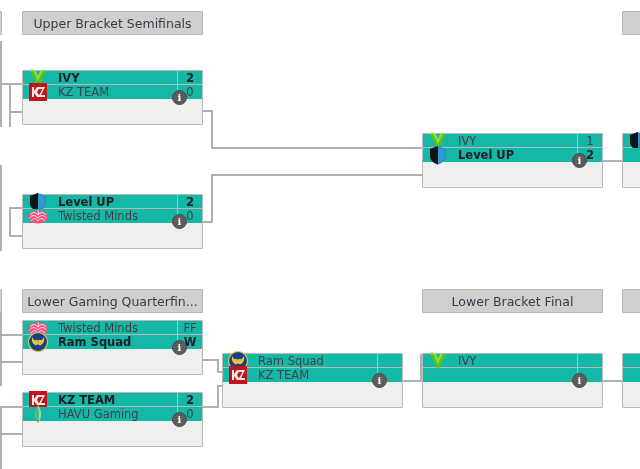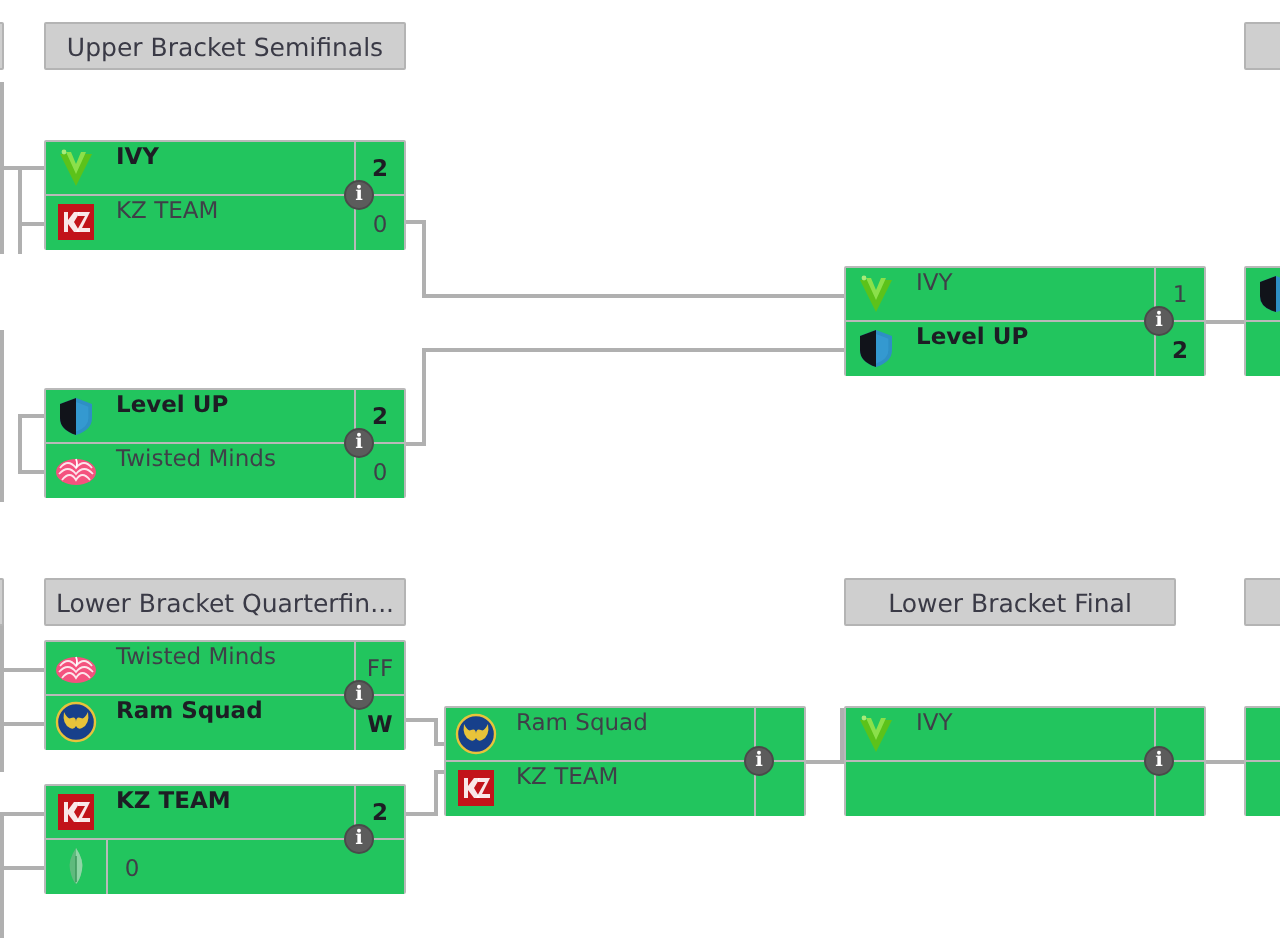--- a/index.html
+++ b/index.html
@@ -32,25 +32,25 @@
   
   .match{
     position:absolute;
     box-sizing:border-box;
     border:1px solid #b9b9b9;
     background:#efefef;
     border-radius:1px;
   }
   .opp{
     position:relative;
-    height:27px;
+    height:14px;
     box-sizing:border-box;
     display:flex;
-    align-items:flex-start;
-    background:#22c55e;
+    align-items:center;
+    background:#14b8a6;
   }
   .opp.first{border-bottom:1px solid #b9b9b9;}
   .logo{
     width:30px;
     height:25px;
     flex:0 0 30px;
     display:flex;
     align-items:center;
     justify-content:center;
     overflow:hidden;
@@ -185,24 +185,24 @@
     </div>
     <div class="opp">
       <div class="logo"></div>
       <div class="tname"></div>
     </div>
   </div>
 
   <div class="round-header" style="left:22px;top:11px;width:181px;">Upper Bracket Semifinals</div>
 
 
-  <div class="round-header" style="left:22px;top:289px;width:181px;">Lower Bracket Quarterfin...</div>
-
-
-  <div class="round-header" style="left:422px;top:289px;width:166px;">Lower Bracket Final</div>
+  <div class="round-header" style="left:22px;top:289px;width:181px;">Lower Gaming Quarterfin...</div>
+
+
+  <div class="round-header" style="left:422px;top:289px;width:181px;">Lower Bracket Final</div>
 
   <div class="match" style="left:22px;top:70px;width:181px;height:55px;">
     <div class="opp first">
       <div class="logo">
         <svg width="22" height="22" viewBox="0 0 22 22">
           <path d="M3 4 L11 20 L19 4 L15 4 L11 13 L7 4 Z" fill="#5cc21a"></path>
           <path d="M6 3 L11 14 L16 3 L13.5 3 L11 9 L8.5 3 Z" fill="#8be04a"></path>
           <circle cx="5" cy="3" r="1.2" fill="#a8ea7a"></circle>
         </svg>
       </div>
@@ -322,20 +322,21 @@
       <div class="score win">2</div>
     </div>
     <div class="opp">
       <div class="logo">
         <svg width="22" height="22" viewBox="0 0 22 22">
           <path d="M11 2 Q15 8 14 13 Q13 18 11 20 Q9 18 8 13 Q7 8 11 2 Z" fill="#5fba7d"></path>
           <path d="M11 2 Q15 8 14 13 Q13 18 11 20 Z" fill="#8fd6a6"></path>
           <path d="M11 6 L11 19" stroke="#3f9a5e" stroke-width="0.8"></path>
         </svg>
       </div>
+      <div class="tname">HAVU Gaming</div>
       <div class="score">0</div>
     </div>
   </div>
   <div class="infobtn" style="left:172px;top:412px;">i</div>
 
   <div class="match" style="left:222px;top:353px;width:181px;height:55px;">
     <div class="opp first">
       <div class="logo">
         <svg width="22" height="22" viewBox="0 0 22 22">
           <circle cx="11" cy="11" r="9.5" fill="#17408b"></circle>

